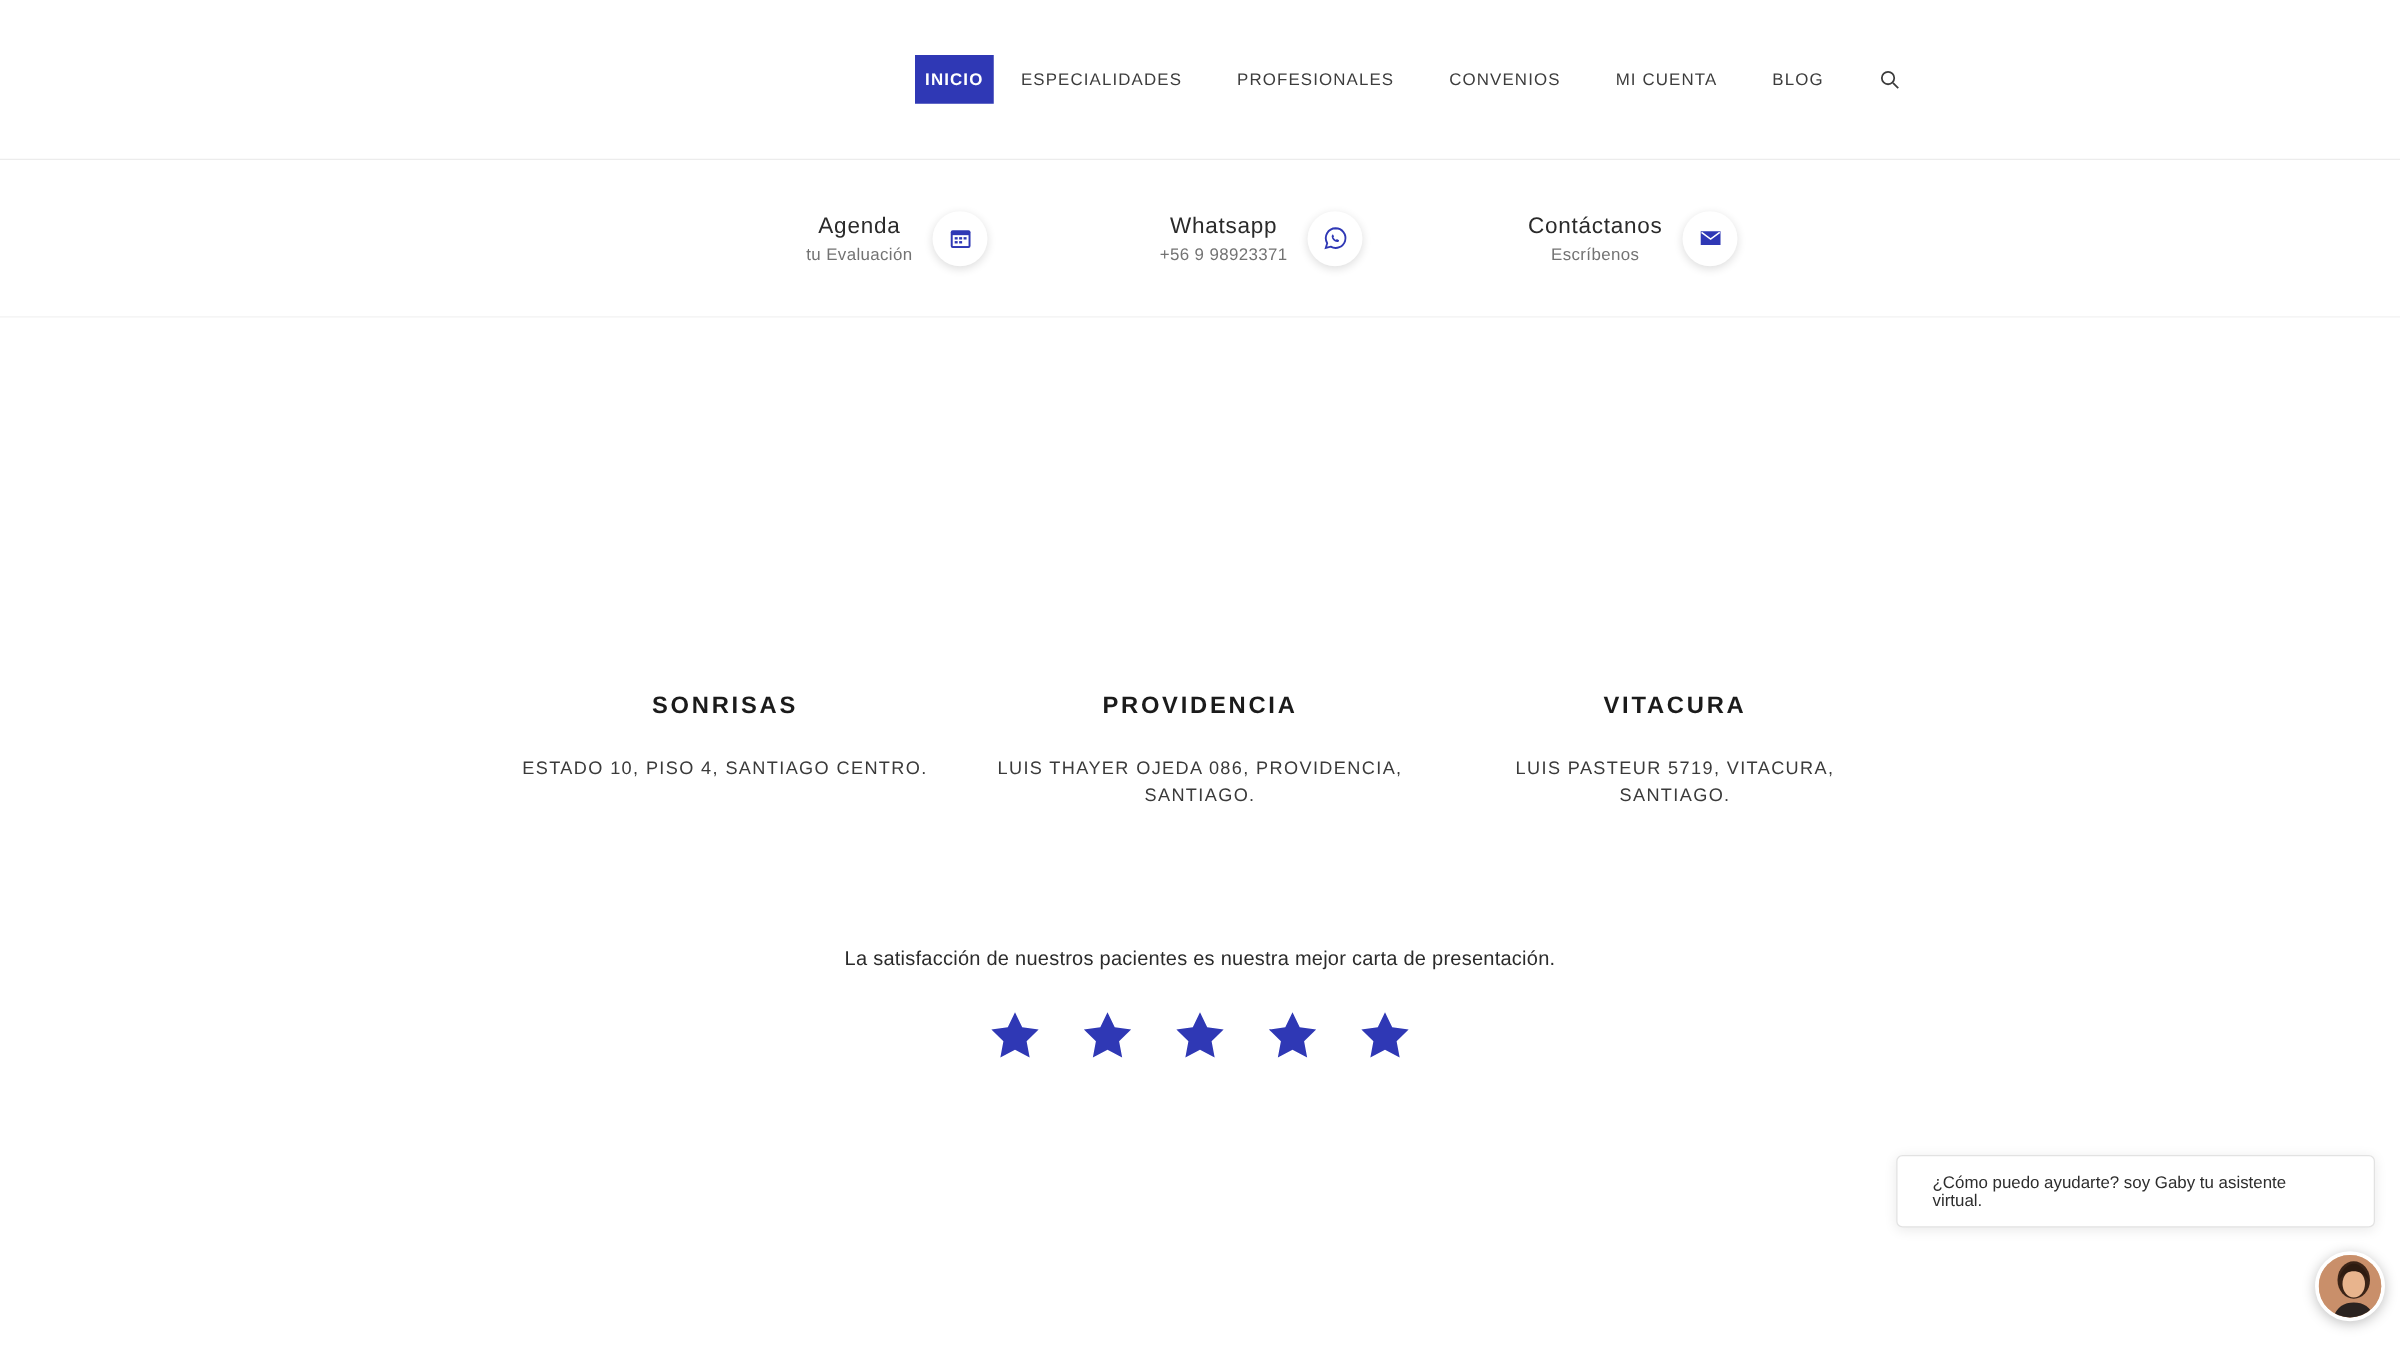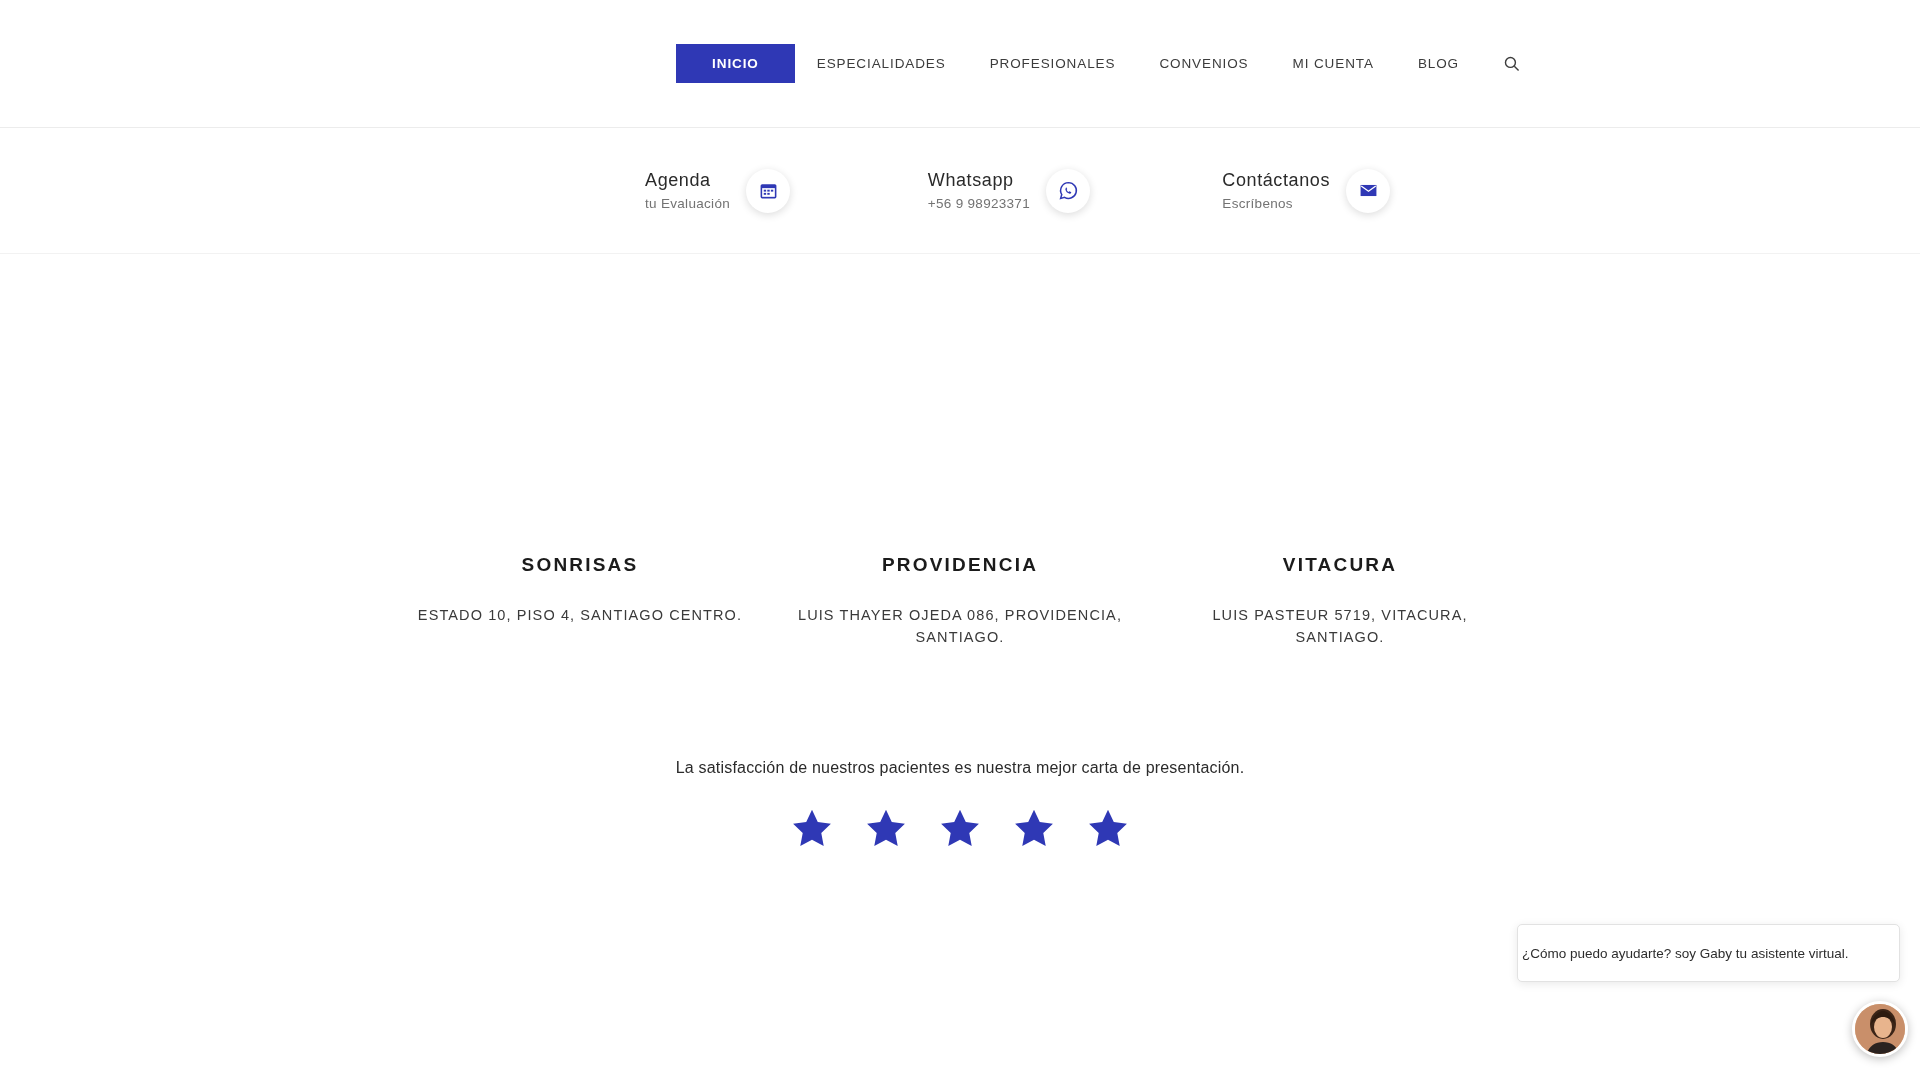--- a/index.html
+++ b/index.html
@@ -30,21 +30,21 @@
     font-size: 13.5px;
     letter-spacing: 0.9px;
     color: #3c3c3c;
     padding: 10px 22px;
     white-space: nowrap;
     cursor: pointer;
   }
   .nav-item.active {
     background: #2f38b5;
     color: #ffffff;
-    padding: 12px 36px;
+    padding: 12px 8px;
     font-weight: 600;
   }
   .search-icon-wrap {
     margin-left: 22px;
     display: flex;
     align-items: center;
     cursor: pointer;
   }
 
   
@@ -57,21 +57,21 @@
     border-bottom: 1px solid #f2f2f2;
   }
   .contact-item {
     display: flex;
     align-items: center;
     justify-content: flex-end;
     gap: 16px;
     width: 300px;
     padding-right: 20px;
   }
-  .contact-text { text-align: left; }
+  .contact-text { text-align: center; }
   .contact-title {
     font-size: 18px;
     color: #2a2a2a;
     letter-spacing: 0.6px;
     margin-bottom: 5px;
   }
   .contact-sub {
     font-size: 13.5px;
     color: #737373;
     letter-spacing: 0.3px;
@@ -147,21 +147,21 @@
     left: 1517px;
     top: 924px;
     width: 383px;
     height: 58px;
     background: #ffffff;
     border: 1px solid #e2e2e2;
     border-radius: 5px;
     box-shadow: 0 2px 10px rgba(0,0,0,0.09);
     display: flex;
     align-items: center;
-    padding: 0 4px;
+    padding: 0 28px;
     font-size: 13.5px;
     color: #2d2d2d;
   }
   .chat-avatar {
     position: absolute;
     left: 1852px;
     top: 1001px;
     width: 56px;
     height: 56px;
     border-radius: 50%;

